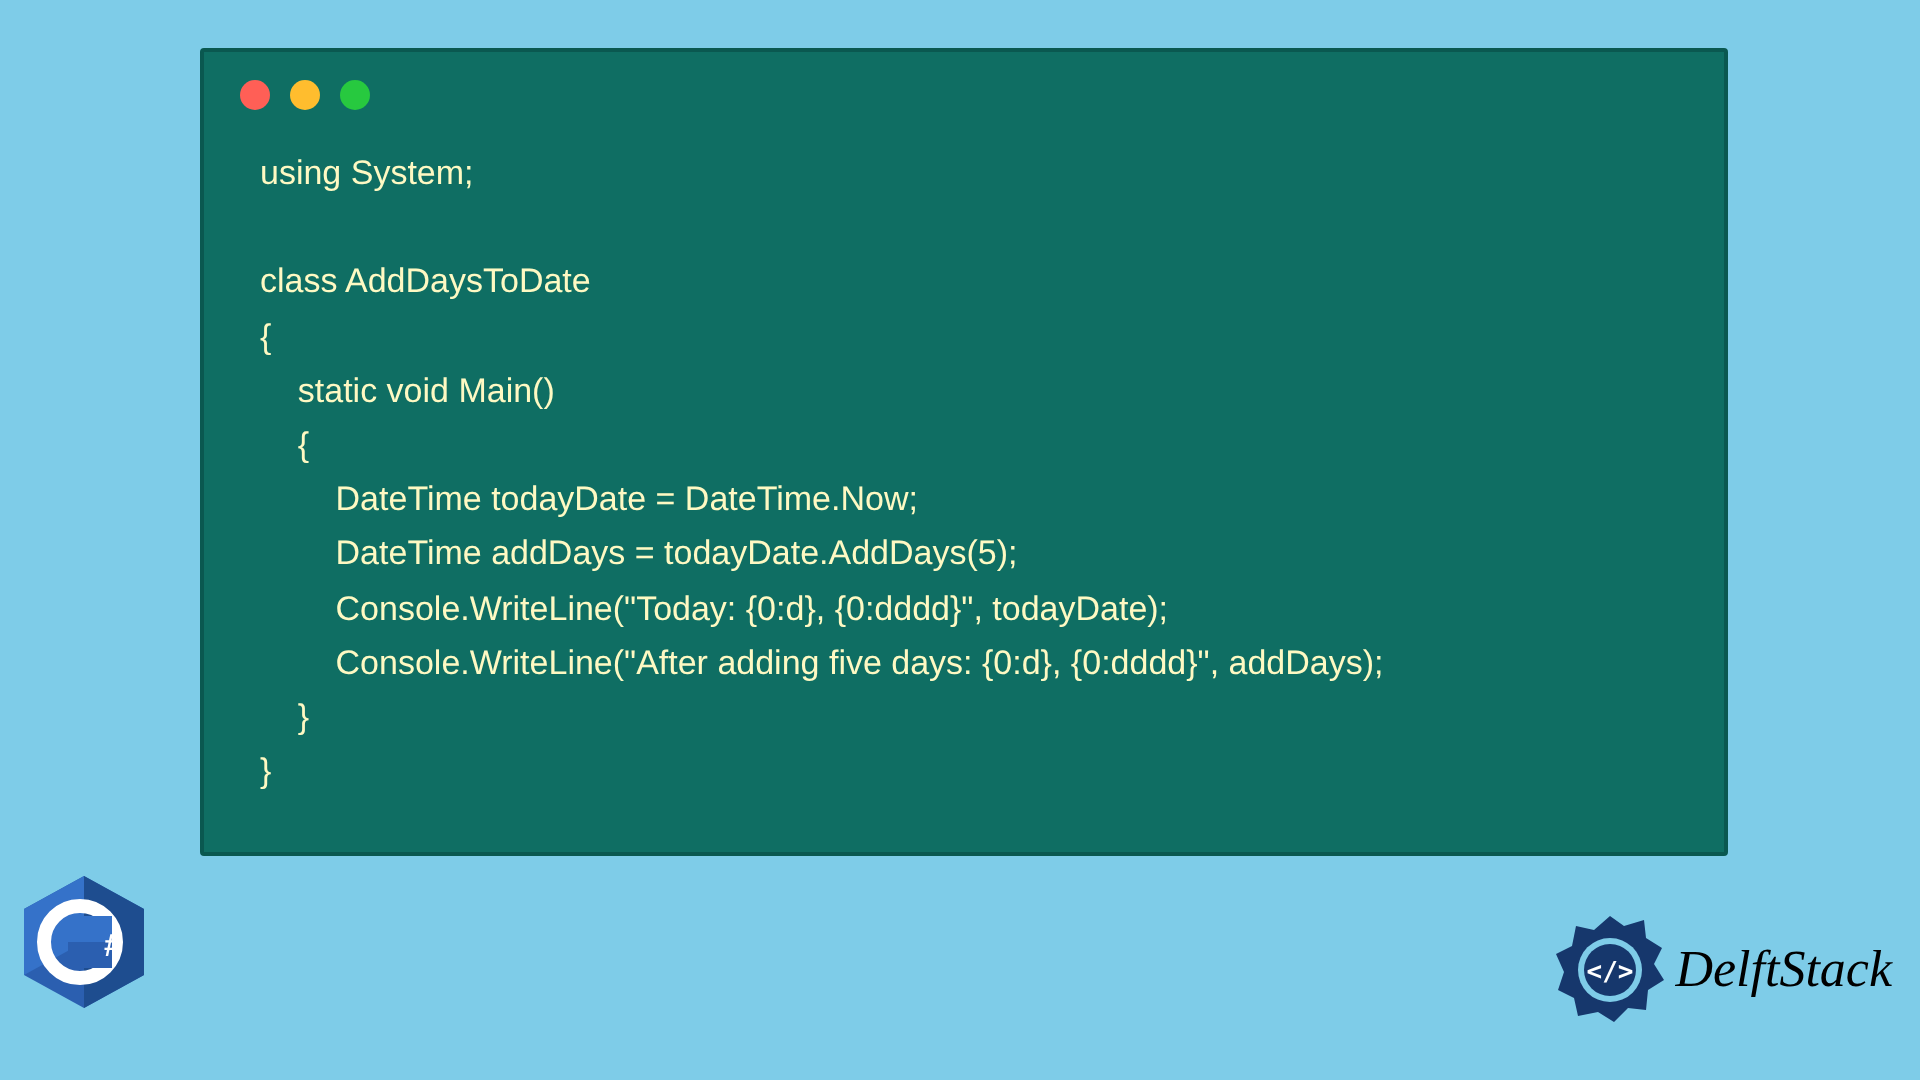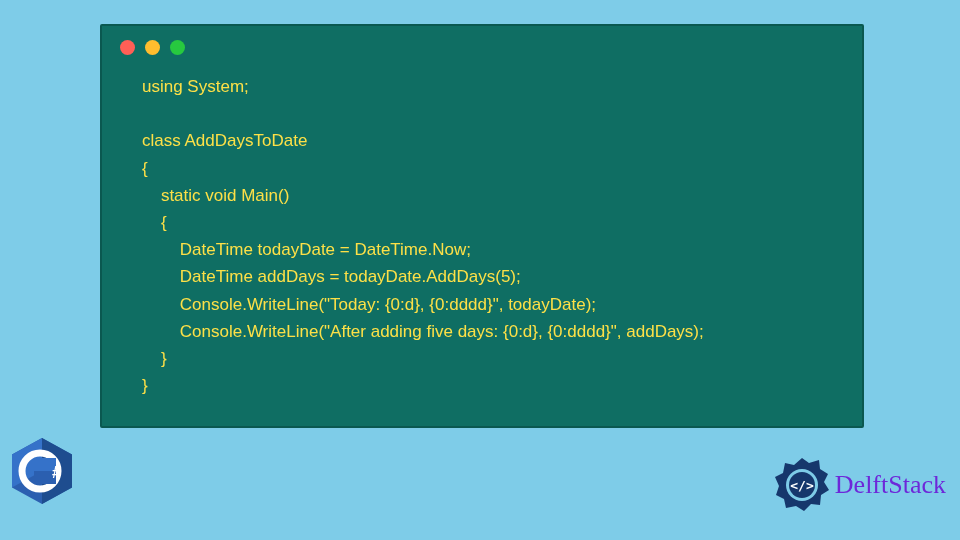--- a/index.html
+++ b/index.html
@@ -32,22 +32,22 @@
     }
     .traffic-light {
       width: 15px;
       height: 15px;
       border-radius: 50%;
     }
     .red { background: #ff5f56; }
     .yellow { background: #ffbd2e; }
     .green { background: #27c93f; }
     .code-content {
-      padding: 10px 40px;
-      color: #fde047;
+      padding: 10px 28px;
+      color: #fef9c3;
       font-family: "Segoe UI", Arial, sans-serif;
       font-size: 17px;
       line-height: 1.6;
       white-space: pre;
     }
     .csharp-logo {
       position: absolute;
       left: 12px;
       bottom: 36px;
       width: 60px;
@@ -61,22 +61,23 @@
       align-items: center;
       gap: 4px;
     }
     .badge-shape {
       width: 58px;
       height: 58px;
       position: relative;
     }
     .delftstack-text {
       font-family: "Times New Roman", serif;
+      font-style: italic;
       font-size: 26px;
-      color: #6d28d9;
+      color: #000000;
       font-weight: 500;
     }
   </style>
 </head>
 <body>
 
 <div class="code-window">
   <div class="traffic-lights">
     <div class="traffic-light red"></div>
     <div class="traffic-light yellow"></div>

